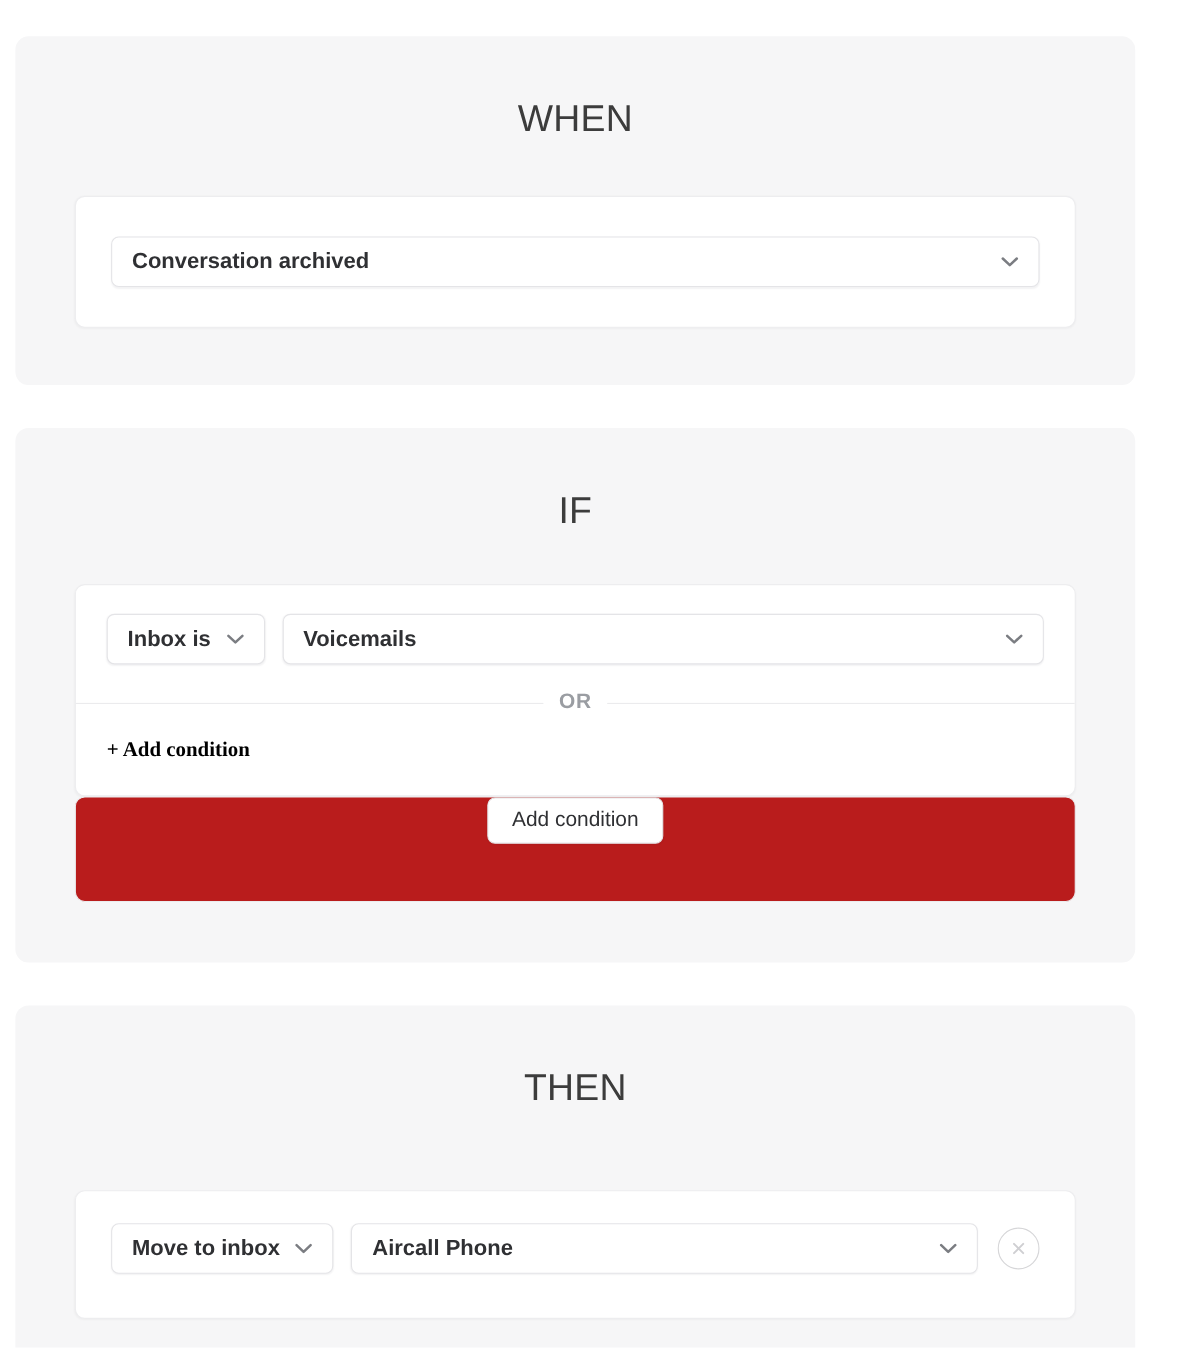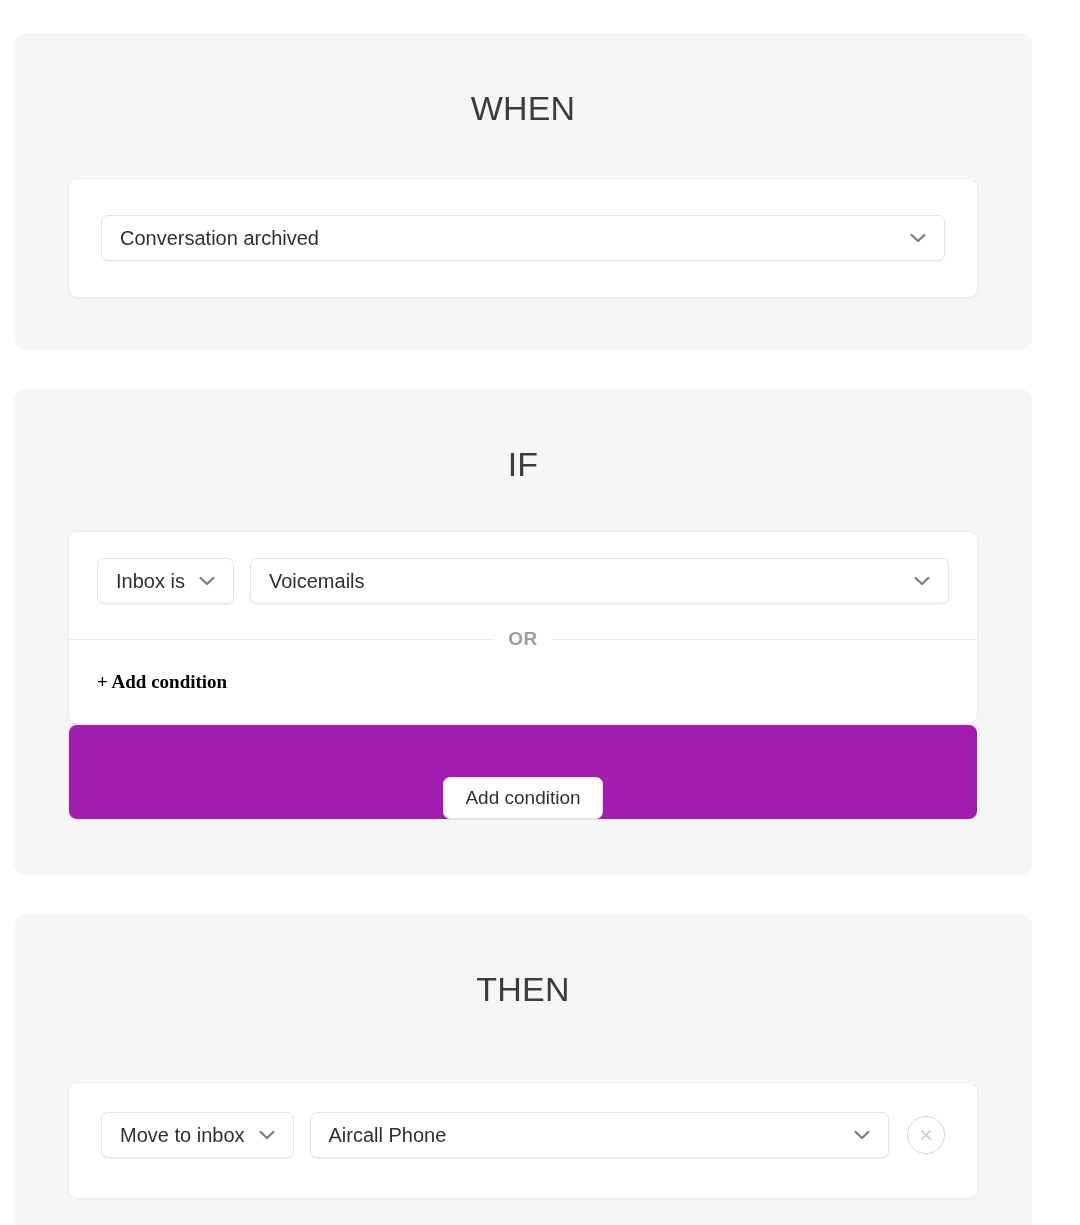--- a/index.html
+++ b/index.html
@@ -71,20 +71,21 @@
     border: 1px solid #e4e4e7;
     border-radius: 7px;
     height: 46px;
     padding: 0 18px;
     font-size: 20px;
     color: #2f3033;
     box-shadow: 0 1px 1.5px rgba(20,20,30,0.05);
     white-space: nowrap;
     cursor: pointer;
     user-select: none;
+    font-weight: bold;
   }
   .select-wide {
     flex: 1 1 auto;
     justify-content: space-between;
   }
   .select-compact {
     flex: 0 0 auto;
     gap: 14px;
   }
   .select .label { line-height: 1; display: inline-block; }
@@ -132,24 +133,24 @@
     font-size: 21px;
     font-weight: 700;
     color: #9a9da2;
     letter-spacing: 0.5px;
     margin: 55px 0 31px 0;
     line-height: 1;
   }
   .empty-slot {
     border: 1px solid #ececee;
     border-radius: 9px;
-    background: #a21caf;
+    background: #b91c1c;
     height: 96px;
     display: flex;
-    align-items: flex-end;
+    align-items: flex-start;
     justify-content: center;
   }
   .btn {
     background: #ffffff;
     border: 1px solid #e6e6e8;
     border-radius: 7px;
     padding: 0 21px;
     height: 42px;
     display: inline-flex;
     align-items: center;

